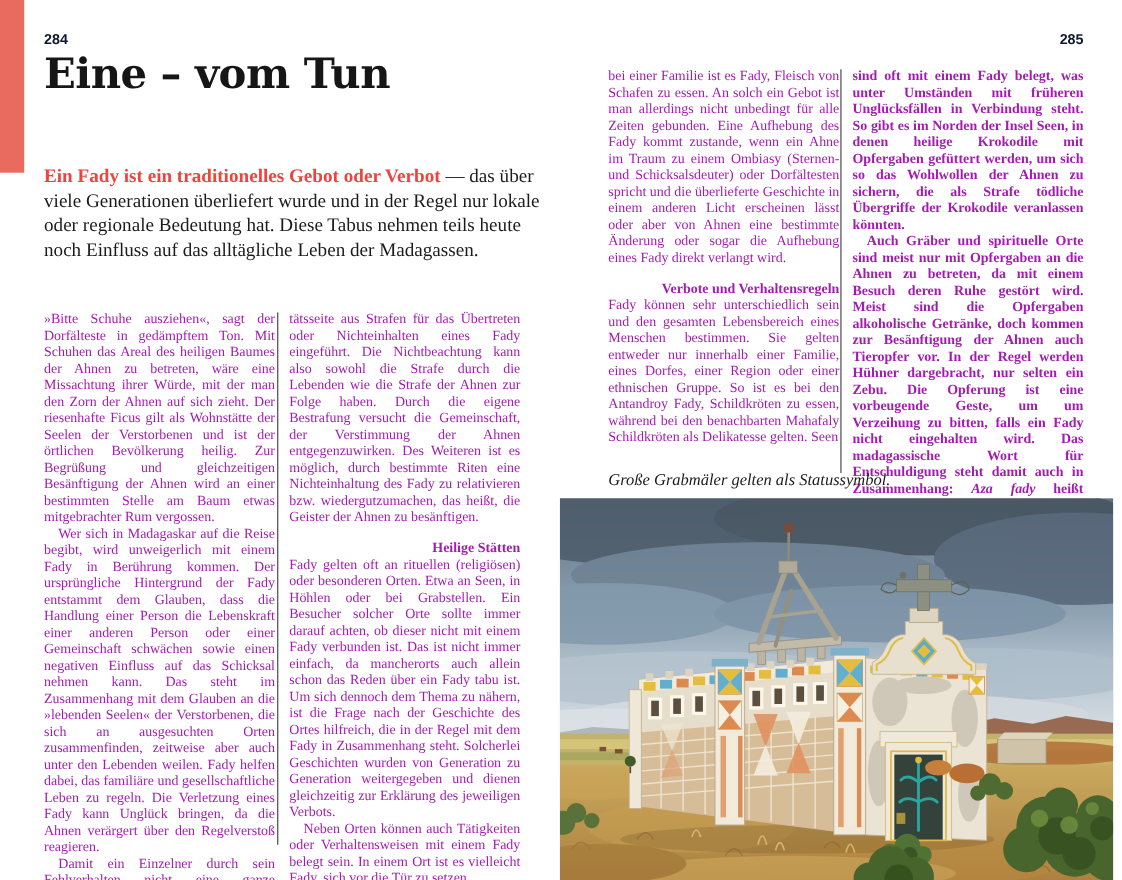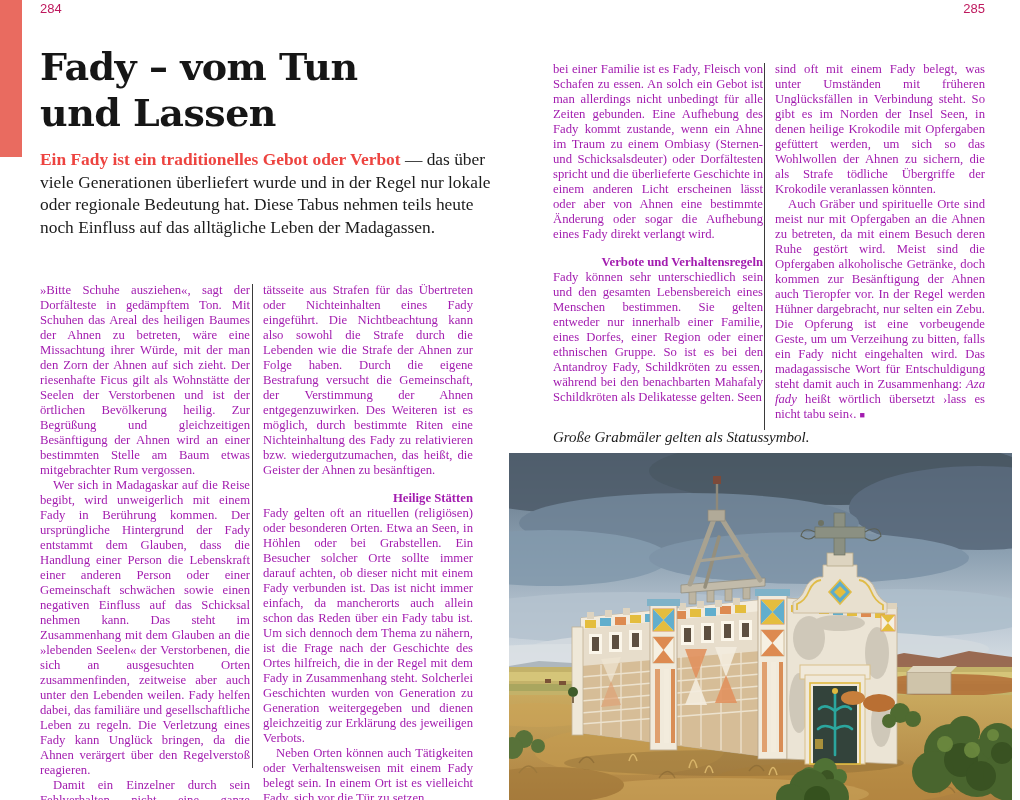--- a/index.html
+++ b/index.html
@@ -1,21 +1,21 @@
 <!DOCTYPE html>
 <html lang="de"><head>
 <meta charset="utf-8">
 <style>
   html,body{margin:0;padding:0;background:#ffffff;width:1020px;height:800px;overflow:hidden;}
   body{font-family:"Liberation Serif", serif;color:#1b1b1b;position:relative;}
 
   .accent-bar{position:absolute;left:0;top:0;width:22px;height:157px;}
 
-  .page-num{position:absolute;top:1px;font-family:"Liberation Sans", sans-serif;
-    font-weight:normal;font-size:13px;color:#be185d;}
+  .page-num{position:absolute;top:28px;font-family:"Liberation Sans", sans-serif;
+    font-weight:bold;font-size:13px;color:#0f172a;}
   .page-num.left{left:40px;}
   .page-num.right{right:35px;text-align:center;}
 
   .title{position:absolute;left:40px;top:44px;margin:0;
     font-family:"DejaVu Serif", serif;font-weight:700;font-size:38px;line-height:46px;
     letter-spacing:-0.5px;color:#161616;}
 
   .lede{position:absolute;left:40px;top:148px;width:452px;margin:0;
     font-size:17.4px;line-height:22.5px;color:#1b1b1b;}
   .lede .lede-red{font-weight:700;}
@@ -24,21 +24,21 @@
     text-align:justify;hyphens:auto;color:#a21caf;}
   .body-col p{margin:0;}
   .body-col p.indent{text-indent:13px;}
   .body-col h3{margin:13px 0 0 0;font-size:12.7px;line-height:15px;font-weight:bold;text-align:right;}
   .body-col .italic{font-style:italic;}
   .body-col .endmark{font-size:9px;letter-spacing:1px;}
 
   #col-0{left:40px;top:283px;}
   #col-1{left:263px;top:283px;}
   #col-2{left:553px;top:62px;}
-  #col-3{left:775px;top:62px;}
+  #col-3{left:775px;top:62px;font-weight:bold;}
 
   .colrule{position:absolute;width:1px;background:#3a3a3a;}
   .rule-284{left:252px;top:284px;height:484px;}
   .rule-285{left:764px;top:63px;height:367px;}
 
   .caption{position:absolute;left:553px;top:429px;width:440px;margin:0;
     font-style:italic;font-size:15px;line-height:16px;color:#1b1b1b;}
 
   .photo{position:absolute;left:509px;top:453px;width:503px;height:347px;margin:0;
     overflow:hidden;background:#9fb2c2;}
@@ -47,21 +47,21 @@
 </head>
 <body>
 
 <div class="spread">
 
   <div class="accent-bar" style="background: rgb(233, 107, 96);"></div>
 
   <div class="page-num left">284</div>
   <div class="page-num right">285</div>
 
-  <h1 class="title"><span>Fady – vom Tun</span><br><span>und Lassen</span></h1>
+  <h1 class="title"><span>Eine – vom Tun</span><br></h1>
 
   <p class="lede"><span class="lede-red" style="color: rgb(237, 68, 64); margin-top: 16px;">Ein Fady ist ein traditionelles Gebot oder Verbot</span><span> — das über viele Generationen überliefert wurde und in der Regel nur lokale oder regionale Bedeutung hat. Diese Tabus nehmen teils heute noch Einfluss auf das alltägliche Leben der Madagassen.</span></p>
 
   <div class="body-col" id="col-0">
       <p><span>»Bitte Schuhe ausziehen«, sagt der Dorfälteste in gedämpftem Ton. Mit Schuhen das Areal des heiligen Baumes der Ahnen zu betreten, wäre eine Missachtung ihrer Würde, mit der man den Zorn der Ahnen auf sich zieht. Der riesenhafte Ficus gilt als Wohnstätte der Seelen der Verstorbenen und ist der örtlichen Bevölkerung heilig. Zur Begrüßung und gleichzeitigen Besänftigung der Ahnen wird an einer bestimmten Stelle am Baum etwas mitgebrachter Rum vergossen.</span></p>
       <p class="indent"><span>Wer sich in Madagaskar auf die Reise begibt, wird unweigerlich mit einem Fady in Berührung kommen. Der ursprüngliche Hintergrund der Fady entstammt dem Glauben, dass die Handlung einer Person die Lebenskraft einer anderen Person oder einer Gemeinschaft schwächen sowie einen negativen Einfluss auf das Schicksal nehmen kann. Das steht im Zusammenhang mit dem Glauben an die »lebenden Seelen« der Verstorbenen, die sich an ausgesuchten Orten zusammenfinden, zeitweise aber auch unter den Lebenden weilen. Fady helfen dabei, das familiäre und gesellschaftliche Leben zu regeln. Die Verletzung eines Fady kann Unglück bringen, da die Ahnen verärgert über den Regelverstoß reagieren.</span></p>
       <p class="indent"><span>Damit ein Einzelner durch sein Fehlverhalten nicht eine ganze Gemeinschaft ins Unglück stürzt, wurden von Autori-</span></p>
     </div>
   <div class="body-col" id="col-1">
       <p><span>tätsseite aus Strafen für das Übertreten oder Nichteinhalten eines Fady eingeführt. Die Nichtbeachtung kann also sowohl die Strafe durch die Lebenden wie die Strafe der Ahnen zur Folge haben. Durch die eigene Bestrafung versucht die Gemeinschaft, der Verstimmung der Ahnen entgegenzuwirken. Des Weiteren ist es möglich, durch bestimmte Riten eine Nichteinhaltung des Fady zu relativieren bzw. wiedergutzumachen, das heißt, die Geister der Ahnen zu besänftigen.</span></p>

